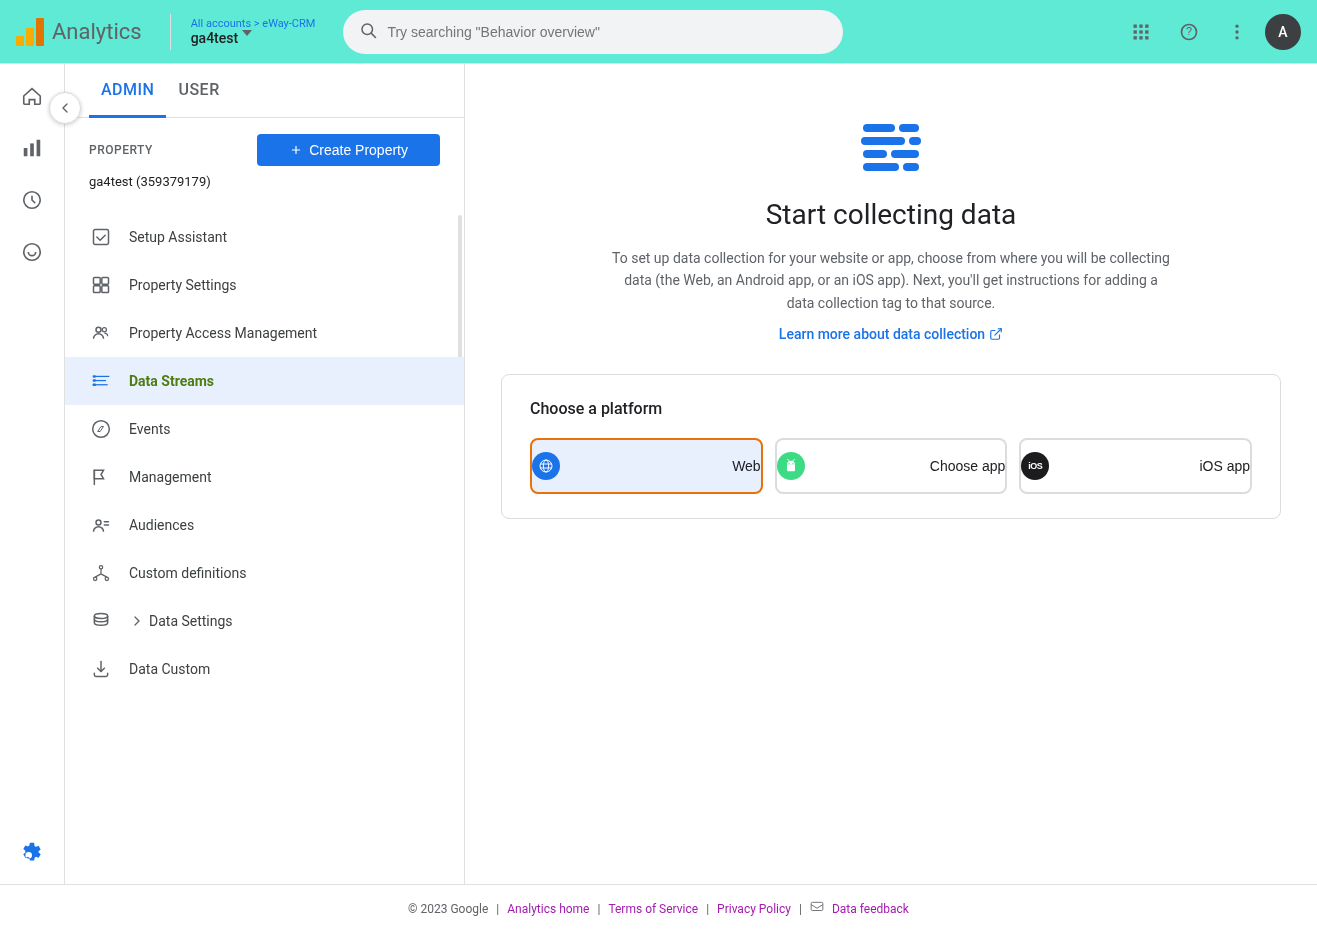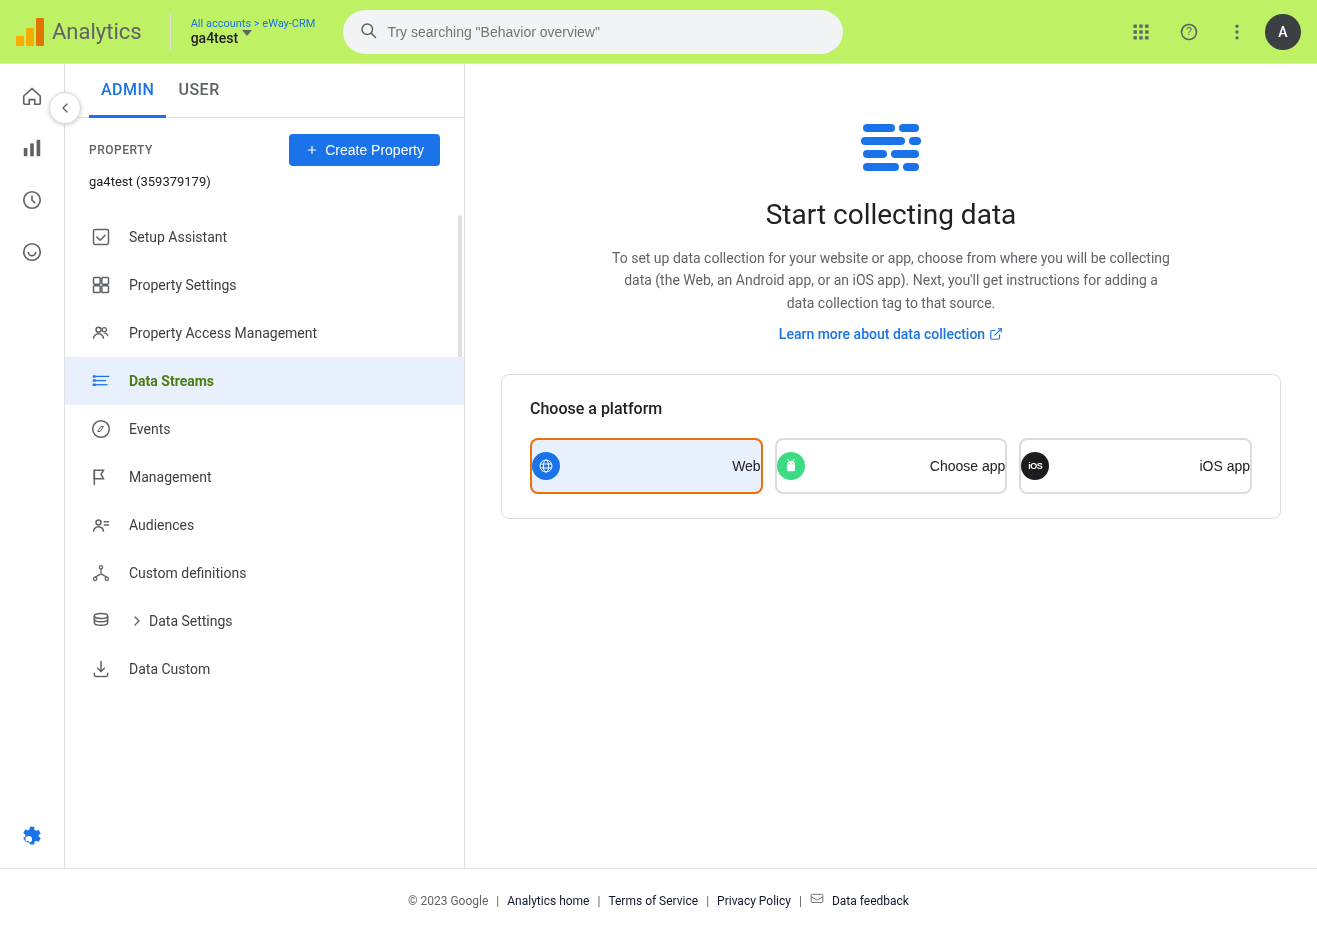--- a/index.html
+++ b/index.html
@@ -1,21 +1,21 @@
 <!DOCTYPE html>
 <html><head>
   <meta charset="utf-8">
   <style>
     * { box-sizing: border-box; margin: 0; padding: 0; }
     body { font-family: 'Google Sans', Roboto, Arial, sans-serif; background: #fff; width: 1317px; height: 932px; overflow: hidden; display: flex; flex-direction: column; }
 
     
     .header {
       height: 64px;
-      background: #bef264;
+      background: #5eead4;
       border-bottom: 1px solid #e0e0e0;
       display: flex;
       align-items: center;
       padding: 0 16px;
       gap: 12px;
       flex-shrink: 0;
     }
     .header-logo {
       display: flex;
       align-items: center;
@@ -206,21 +206,21 @@
       color: #5f6368;
       font-weight: 500;
       text-transform: uppercase;
       letter-spacing: 0.5px;
     }
     .create-property-btn {
       background: #1a73e8;
       color: #fff;
       border: none;
       border-radius: 4px;
-      padding: 8px 16px;
+      padding: 8px 32px;
       font-size: 14px;
       font-weight: 500;
       cursor: pointer;
       display: flex;
       align-items: center;
       gap: 6px;
     }
     .property-name {
       font-size: 13px;
       color: #202124;
@@ -369,33 +369,33 @@
       justify-content: center;
       font-size: 14px;
       font-weight: 700;
     }
     .platform-icon.web { background: #1a73e8; color: #fff; font-size: 16px; }
     .platform-icon.android { background: #3ddc84; color: #fff; font-size: 10px; font-weight: 700; }
     .platform-icon.ios { background: #1c1c1e; color: #fff; font-size: 10px; font-weight: 700; }
 
     
     .footer {
-      height: 64px;
+      height: 48px;
       background: #fff;
       border-top: 1px solid #e0e0e0;
       display: flex;
       align-items: center;
       justify-content: center;
       font-size: 12px;
       color: #5f6368;
       gap: 8px;
       flex-shrink: 0;
     }
     .footer-link {
-      color: #0f172a;
+      color: #a21caf;
       text-decoration: none;
       cursor: pointer;
     }
     .footer-sep { color: #5f6368; }
 
     
     .nav-scrollbar {
       position: absolute;
       right: 2px;
       top: 10px;

